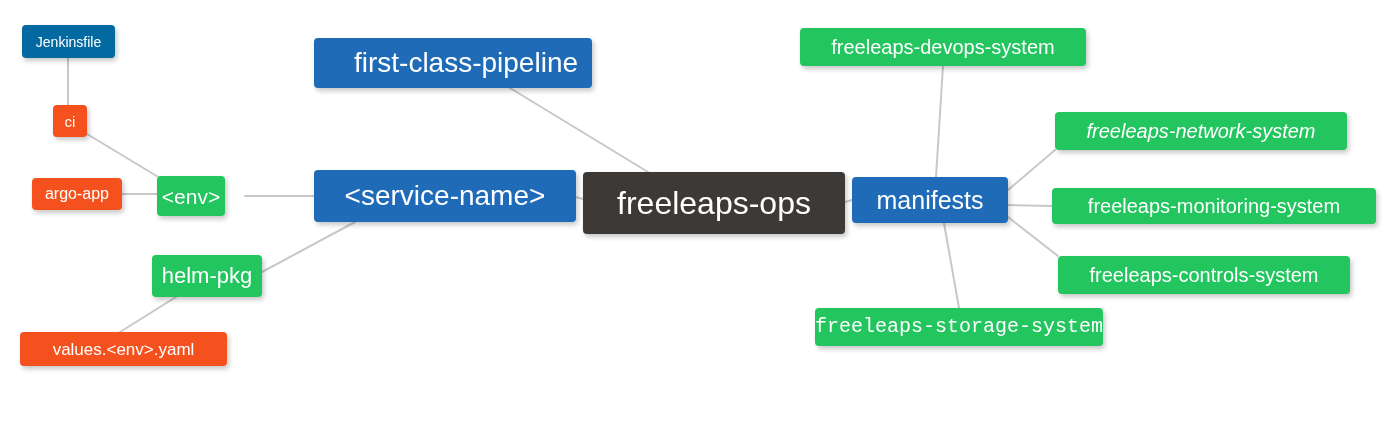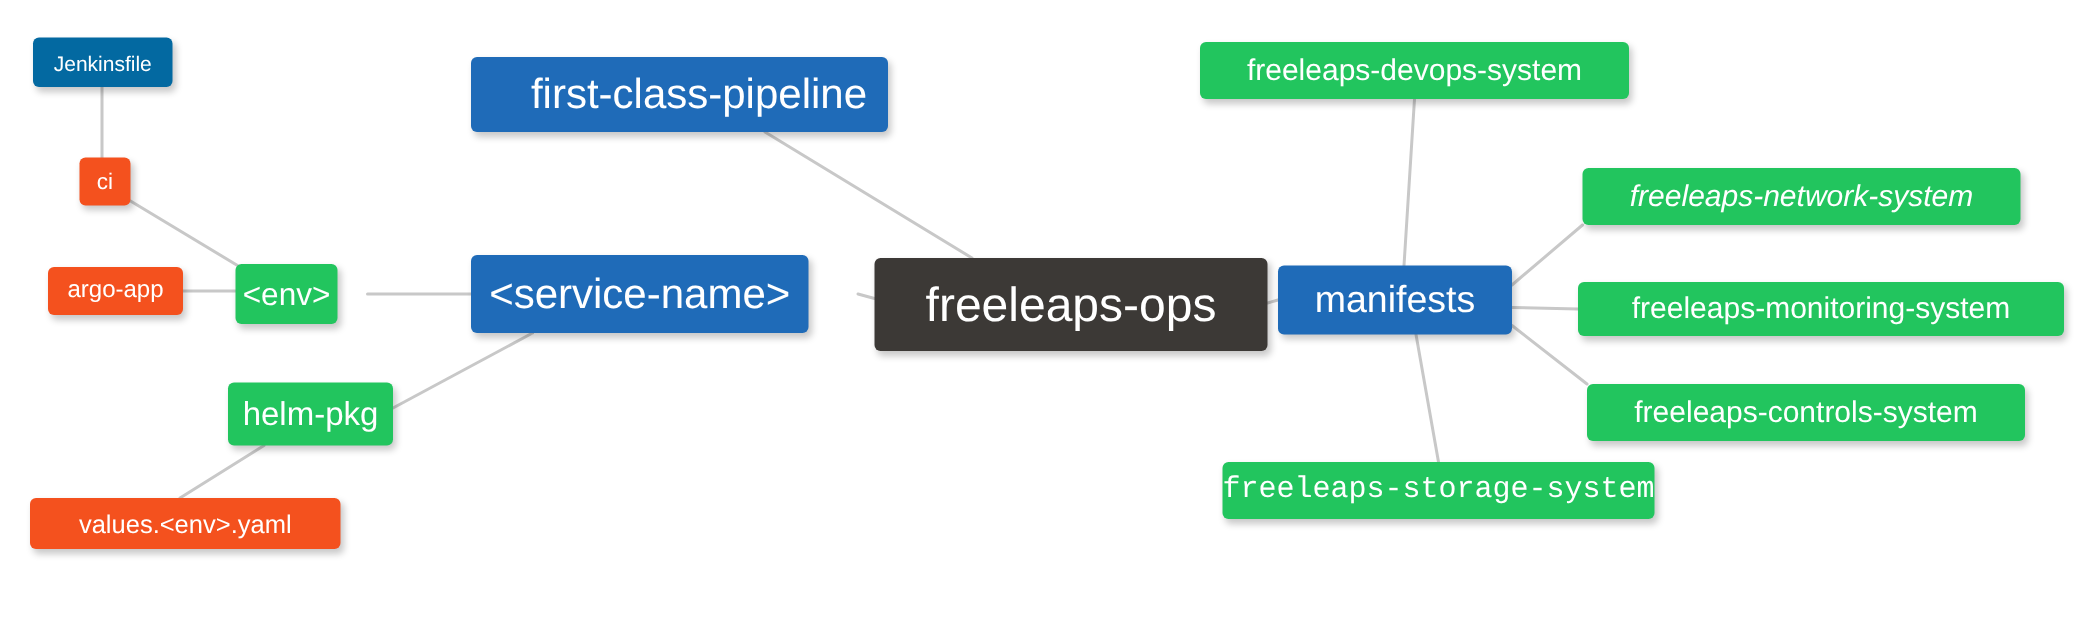--- a/index.html
+++ b/index.html
@@ -81,21 +81,21 @@
       </div>
       <div class="node" style="left: 152px; top: 255px; width: 110px; height: 42px; background: rgb(34, 197, 94); font-size: 22px;">
         <span class="node-label">helm-pkg</span>
       </div>
       <div class="node" style="left: 20px; top: 332px; width: 207px; height: 34px; background: rgb(244, 81, 30); font-size: 17px;">
         <span class="node-label">values.&lt;env&gt;.yaml</span>
       </div>
       <div class="node" style="left: 314px; top: 38px; width: 278px; height: 50px; background: rgb(31, 107, 184); font-size: 28px; padding-left: 36px;">
         <span class="node-label">first-class-pipeline</span>
       </div>
-      <div class="node" style="left: 314px; top: 170px; width: 225px; height: 52px; background: rgb(31, 107, 184); font-size: 28px;">
+      <div class="node" style="left: 314px; top: 170px; width: 262px; height: 52px; background: rgb(31, 107, 184); font-size: 28px;">
         <span class="node-label">&lt;service-name&gt;</span>
       </div>
       <div class="node" style="left: 583px; top: 172px; width: 262px; height: 62px; background: rgb(60, 57, 54); font-size: 32px;">
         <span class="node-label">freeleaps-ops</span>
       </div>
       <div class="node" style="left: 852px; top: 177px; width: 156px; height: 46px; background: rgb(31, 107, 184); font-size: 25px;">
         <span class="node-label">manifests</span>
       </div>
       <div class="node" style="left: 800px; top: 28px; width: 286px; height: 38px; background: rgb(34, 197, 94); font-size: 20px;">
         <span class="node-label">freeleaps-devops-system</span>

